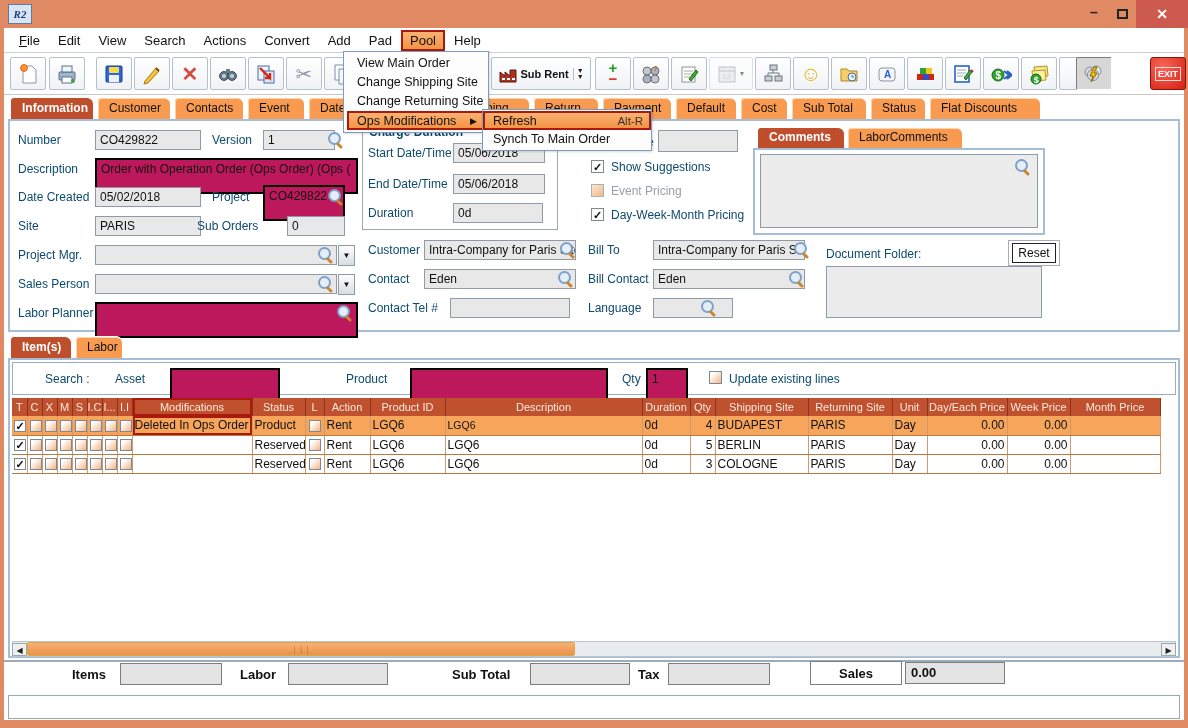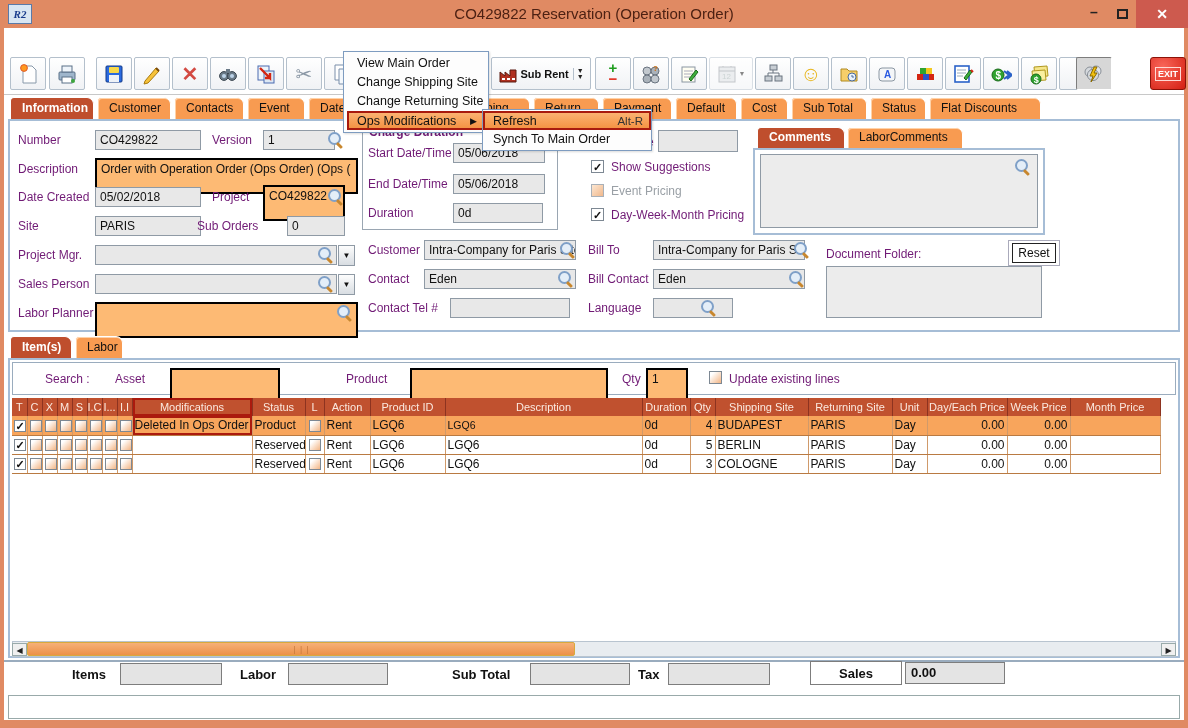--- a/index.html
+++ b/index.html
@@ -38,23 +38,23 @@
   .spin { display:flex; flex-direction:column; font-size:7px; line-height:6px; color:#222; border-left:1px solid #b4c0cc; padding-left:3px; margin-left:2px; }
   #btn-exit { background:radial-gradient(circle at 35% 30%, #f9675a, #d41f12); border:1px solid #8c1208; border-radius:3px; color:#fff; font:bold 9px "Liberation Sans",sans-serif; }
   #btn-exit span { border:1px solid #ffd9d4; padding:1px 2px; }
 
   
   .tab { position:absolute; height:22px; background:#f89b51; border:1px solid #fff; border-bottom:none; border-radius:4px 7px 0 0; box-shadow:inset 1px 1px 0 #ffd2a8; font-size:12px; padding:3px 0 0 11px; white-space:nowrap; overflow:hidden; }
   .tab.sel { background:#bf4e2d; color:#fff; font-weight:bold; box-shadow:none; }
 
   
   .panel { border:2px solid #a6bdd6; background:#fff; }
-  .lbl { position:absolute; font-size:12px; color:#701a75; white-space:nowrap; }
+  .lbl { position:absolute; font-size:12px; color:#0c4a6e; white-space:nowrap; }
   .fld { position:absolute; height:20px; background:#e8e8e8; border:1px solid #8f9aa5; font-size:12px; padding:2px 0 0 4px; white-space:nowrap; overflow:hidden; }
-  .fld.white { background:#fdba74; border:2px solid #000; height:36px; }
+  .fld.white { background:#be185d; border:2px solid #000; height:36px; }
   .mag { position:absolute; width:17px; height:17px; }
   .mag::before { content:""; position:absolute; left:1px; top:1px; width:9px; height:9px; border:2px solid #7fa0c8; border-radius:50%; background:#e4eef8; }
   .mag::after { content:""; position:absolute; left:11px; top:11px; width:7px; height:3px; background:#c8872e; border-radius:1px; transform:rotate(45deg); transform-origin:0 0; }
   .ddbtn { position:absolute; width:17px; height:21px; background:linear-gradient(#fdfdfd,#d8dde2); border:1px solid #8f9aa5; font-size:8px; text-align:center; line-height:19px; }
   .grp { position:absolute; border:1px solid #9aa6b2; }
   .grptitle { position:absolute; background:#fff; font-weight:bold; padding:0 3px; }
   .cb { position:absolute; width:13px; height:13px; border:1px solid #7d8893; background:#fff; font:bold 11px/12px "Liberation Sans",sans-serif; text-align:center; color:#111; }
   .cb.off { background:linear-gradient(135deg,#ffffff 20%,#f3b584); }
   .cb.dis { background:linear-gradient(135deg,#fde7d2,#f0b88c); border-color:#a8b0b8; }
 
@@ -85,29 +85,40 @@
   .totlbl { position:absolute; font-weight:bold; font-size:13px; }
   .totfld { position:absolute; height:22px; background:#e4e4e4; border:1px solid #7d7d7d; font:bold 13px/20px "Liberation Sans",sans-serif; padding-left:5px; }
   #totalbox { position:absolute; height:24px; background:#fff; border:1px solid #7d7d7d; font-weight:bold; font-size:13px; text-align:center; padding-top:4px; }
 </style>
 </head>
 <body>
 
 <div id="win">
 
   <div class="abs" id="titlebar">
-    <div class="abs" id="apptitle">CO429822 Reservation (Operation Order)</div>
     <div class="abs" id="appicon">R2</div>
     <div class="abs winbtn" id="btn-min">–</div>
     <div class="abs winbtn" id="btn-max"><span></span></div>
     <div class="abs winbtn" id="btn-close">✕</div>
   </div>
 
   <div class="abs" id="surface"></div>
 
+  <div class="abs" id="menubar">
+    <span class="mitem ufirst">File</span>
+    <span class="mitem">Edit</span>
+    <span class="mitem">View</span>
+    <span class="mitem">Search</span>
+    <span class="mitem">Actions</span>
+    <span class="mitem">Convert</span>
+    <span class="mitem">Add</span>
+    <span class="mitem">Pad</span>
+    <span class="mitem hl">Pool</span>
+    <span class="mitem">Help</span>
+  </div>
 
   <div class="abs" id="toolbar">
     <div class="tbtn" style="left:6px">
         <svg width="22" height="22">
           <path d="M6 3h9l4 4v13H6z" fill="#fefefe" stroke="#8899aa"></path>
           <circle cx="7" cy="5" r="3.4" fill="#ff9a1f" stroke="#e05a2a"></circle>
         </svg>
       </div>
     <div class="tbtn" style="left:45px">
         <svg width="22" height="22">

